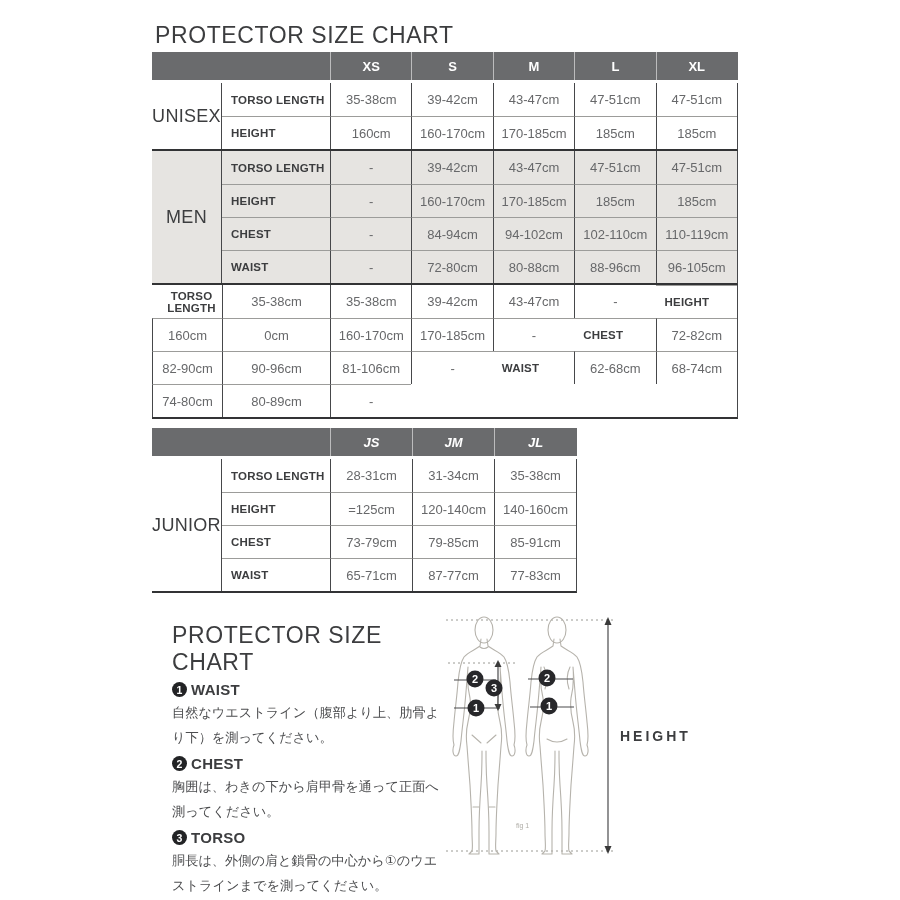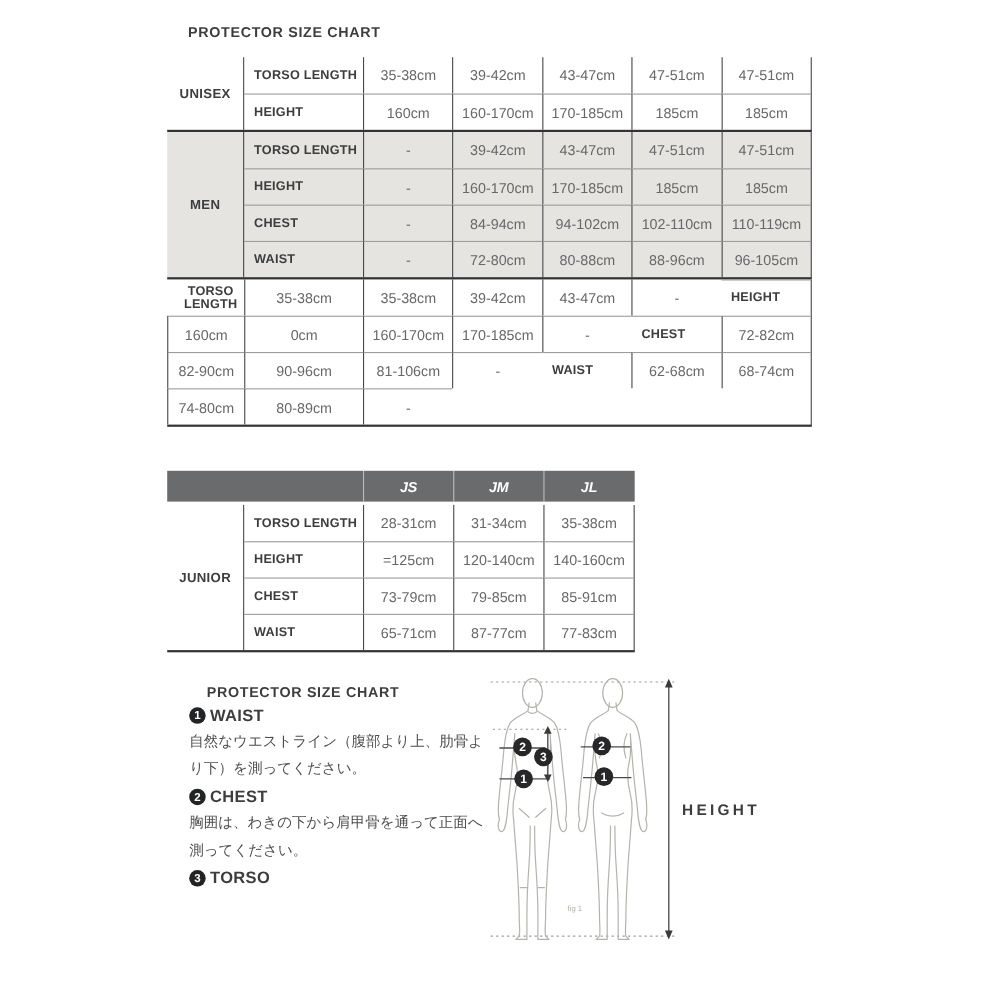--- a/index.html
+++ b/index.html
@@ -9,38 +9,38 @@
     --hdr:#6a6b6d;
     --txt-dark:#3c3d3f;
     --txt-val:#67686a;
     --menbg:#e6e4e1;
   }
   *{margin:0;padding:0;box-sizing:border-box;}
   html,body{width:900px;height:900px;background:#ffffff;overflow:hidden;
     font-family:"Liberation Sans","DejaVu Sans",sans-serif;}
   .abs{position:absolute;}
 
-  .chart-title{font-size:13px;font-weight:700;color:var(--txt-dark);letter-spacing:.6px;margin-left:16px;}
+  .chart-title{font-size:23px;font-weight:400;color:var(--txt-dark);letter-spacing:.6px;}
 
   
   .thead{display:grid;grid-template-columns:70px 108px repeat(5,81.4px);height:28px;
     background:var(--hdr);margin-bottom:3px;}
   .junior .thead{grid-template-columns:70px 108px repeat(3,82px);font-style:italic;}
   .thead .hc{display:flex;align-items:center;justify-content:center;color:#fff;
     font-weight:700;font-size:13px;border-left:1px solid rgba(255,255,255,.55);}
   .thead .corner{grid-column:1 / span 2;border-left:none;}
 
   .group{display:grid;grid-template-columns:70px 108px repeat(5,81.4px);
     grid-auto-rows:33px;border-bottom:2px solid var(--gline);
     border-right:1px solid var(--vline);}
   .junior .group{grid-template-columns:70px 108px repeat(3,82px);}
   .g-men{background:var(--menbg);}
 
   .cat{grid-column:1;display:flex;align-items:center;justify-content:center;
-    font-weight:700;font-size:12px;color:var(--txt-dark);
+    font-weight:400;font-size:18px;color:var(--txt-dark);
     border-right:1px solid var(--vline);letter-spacing:.3px;}
   .rows2{grid-row:1 / span 2;}
   .rows4{grid-row:1 / span 4;}
 
   .lbl{display:flex;align-items:center;padding-left:9px;font-weight:700;
     font-size:11.5px;color:var(--txt-dark);border-top:1px solid var(--rline);
     letter-spacing:.2px;text-align:center;}
   .val{display:flex;align-items:center;justify-content:center;font-size:13px;
     color:var(--txt-val);border-top:1px solid var(--rline);
     border-left:1px solid var(--vline);}
@@ -68,20 +68,28 @@
   .figlabel{fill:#b0aea8;font-size:7px;}
   .heightlabel{fill:#3c3d3f;font-weight:700;font-size:14px;letter-spacing:3px;
     font-family:"Liberation Sans","DejaVu Sans",sans-serif;}
 </style>
 </head>
 <body>
 
 <h1 class="chart-title abs" style="left:155px;top:22px;">PROTECTOR SIZE CHART</h1>
 
 <div class="abs" style="left:152px;top:52px;">
+  <div class="thead">
+    <div class="hc corner"></div>
+    <div class="hc">XS</div>
+    <div class="hc">S</div>
+    <div class="hc">M</div>
+    <div class="hc">L</div>
+    <div class="hc">XL</div>
+  </div>
 
   <div class="group">
     <div class="cat rows2">UNISEX</div>
     <div class="lbl fr">TORSO LENGTH</div>
     <div class="val fr">35-38cm</div>
     <div class="val fr">39-42cm</div>
     <div class="val fr">43-47cm</div>
     <div class="val fr">47-51cm</div>
     <div class="val fr">47-51cm</div>
     <div class="lbl">HEIGHT</div>
@@ -193,20 +201,21 @@
       <span class="gname">CHEST</span>
     </div>
     <p class="gdesc">胸囲は、わきの下から肩甲骨を通って正面へ測ってください。</p>
   </div>
 
   <div class="gitem">
     <div class="ghead">
       <span class="gnum">3</span>
       <span class="gname">TORSO</span>
     </div>
+    <p class="gdesc">胴長は、外側の肩と鎖骨の中心から①のウエストラインまでを測ってください。</p>
   </div>
 </div>
 
 <svg class="abs" style="left:432px;top:608px;" width="265" height="265" viewBox="0 0 265 265">
   <defs>
     <path id="bodyhalf" d="M3,22 L4,29 C9,33 16,35 20,40 C24,46 25,55 26,65 C27,79 29,93 30,105 C31,114 32,122 30,128 C32,133 31,139 28,139 C25,139 24,132 23,124 C22,112 20,98 19,86 C18,76 17,62 16,50 C17,62 16,73 14,81 C13,89 14,97 16,105 C18,113 18,121 17,129 C16,142 15,156 14,168 C13,186 12,202 12,216 C12,224 11,230 12,234 L15,237 L5,237 C5,230 5,222 5,214 C5,198 4,182 3,168 C2,154 2,142 2,134"></path>
   </defs>
 
   <line class="dash" x1="14" y1="12" x2="183" y2="12"></line>
   <line class="dash" x1="16" y1="55" x2="84" y2="55"></line>

